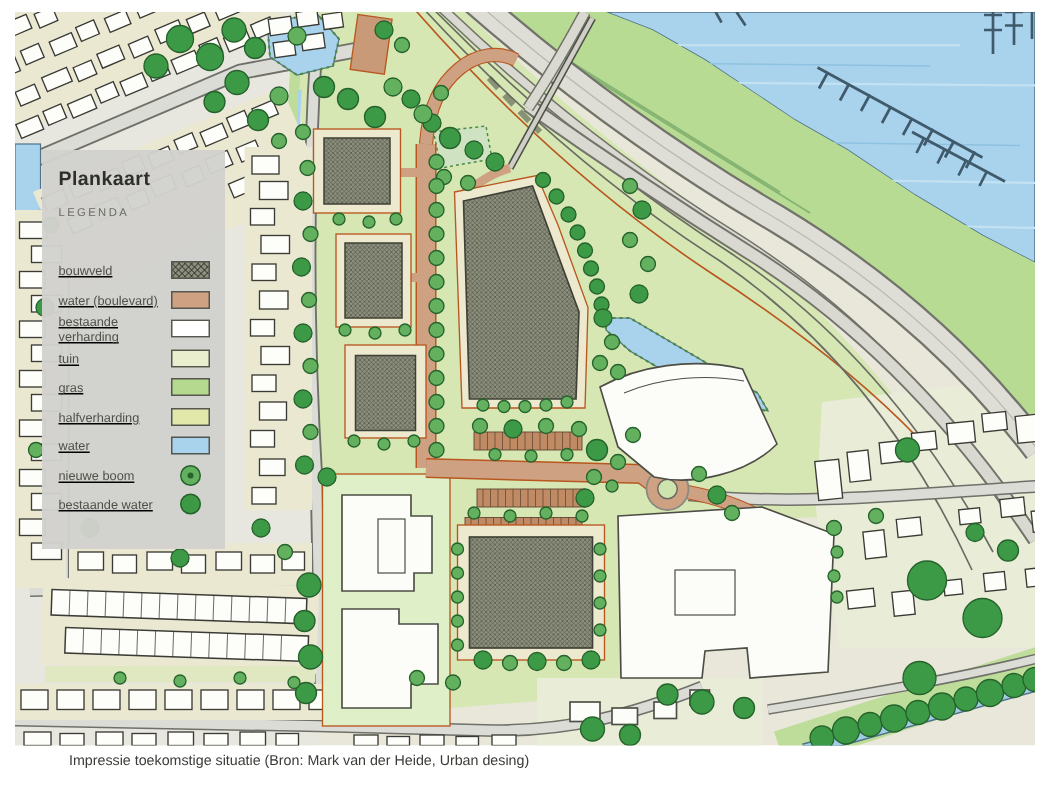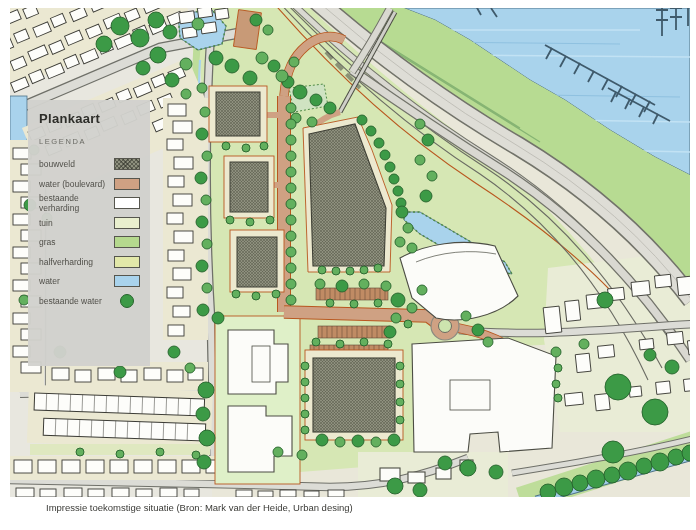--- a/index.html
+++ b/index.html
@@ -2,22 +2,22 @@
 <html><head>
 <meta charset="utf-8">
 <style>
   html,body{margin:0;padding:0;background:#fff;}
   .stage{position:relative;width:696px;height:530px;background:#ffffff;overflow:hidden;
          font-family:"Liberation Sans",sans-serif;}
   .stage svg{position:absolute;left:0;top:0;}
   .legend{position:absolute;left:28px;top:100px;width:122px;height:266px;
           background:rgba(209,209,205,.96);padding:11px 10px 8px 11px;box-sizing:border-box;z-index:3;}
   .legend-title{font-weight:700;font-size:13px;line-height:1.2;color:#2e2e2a;margin-bottom:10px;letter-spacing:.3px;}
-  .legend-sub{font-size:7.5px;letter-spacing:1.6px;color:#6a6a64;margin-bottom:9px;}
-  .lrow{display:flex;align-items:center;justify-content:space-between;height:19.5px;}
+  .legend-sub{font-size:7.5px;letter-spacing:1.6px;color:#6a6a64;margin-bottom:25px;}
+  .lrow{display:flex;align-items:center;justify-content:space-between;height:19.5px;text-decoration:underline;}
   .llabel{font-size:8.5px;color:#504f49;}
   .swcell{width:26px;display:flex;justify-content:center;align-items:center;}
   .sw{width:26px;height:12px;border:1px solid #56564e;box-sizing:border-box;background:#fff;}
   .sw.type-tree-new,.sw.type-tree-old{width:14px;height:14px;border-radius:50%;border:1px solid #26632c;position:relative;}
   .sw.type-tree-new::after{content:"";position:absolute;left:4px;top:4px;right:4px;bottom:4px;background:#26632c;border-radius:50%;}
   .sw.type-hatch{background-image:repeating-linear-gradient(45deg,rgba(42,44,36,.5) 0 1px,transparent 1px 3px),
                                    repeating-linear-gradient(135deg,rgba(42,44,36,.5) 0 1px,transparent 1px 3px);}
   .caption{position:absolute;left:10px;top:502px;font-size:9.5px;color:#3a3a36;z-index:4;padding-left:36px;}
 </style>
 </head>
@@ -558,20 +558,26 @@
           <span class="sw type-swatch" style="background-color: rgb(226, 232, 169);"></span>
         </span>
   </div>
   <div class="lrow">
     <span class="llabel">water</span>
     <span class="swcell">
           <span class="sw type-swatch" style="background-color: rgb(169, 211, 236);"></span>
         </span>
   </div>
   <div class="lrow">
+    <span class="llabel">nieuwe boom</span>
+    <span class="swcell">
+          <span class="sw type-tree-new" style="background-color: rgb(99, 176, 94);"></span>
+        </span>
+  </div>
+  <div class="lrow">
     <span class="llabel">bestaande water</span>
     <span class="swcell">
           <span class="sw type-tree-old" style="background-color: rgb(60, 154, 70);"></span>
         </span>
   </div>
 </div>
 
 <div class="caption">Impressie toekomstige situatie (Bron: Mark van der Heide, Urban desing)</div>
 
 </div>

